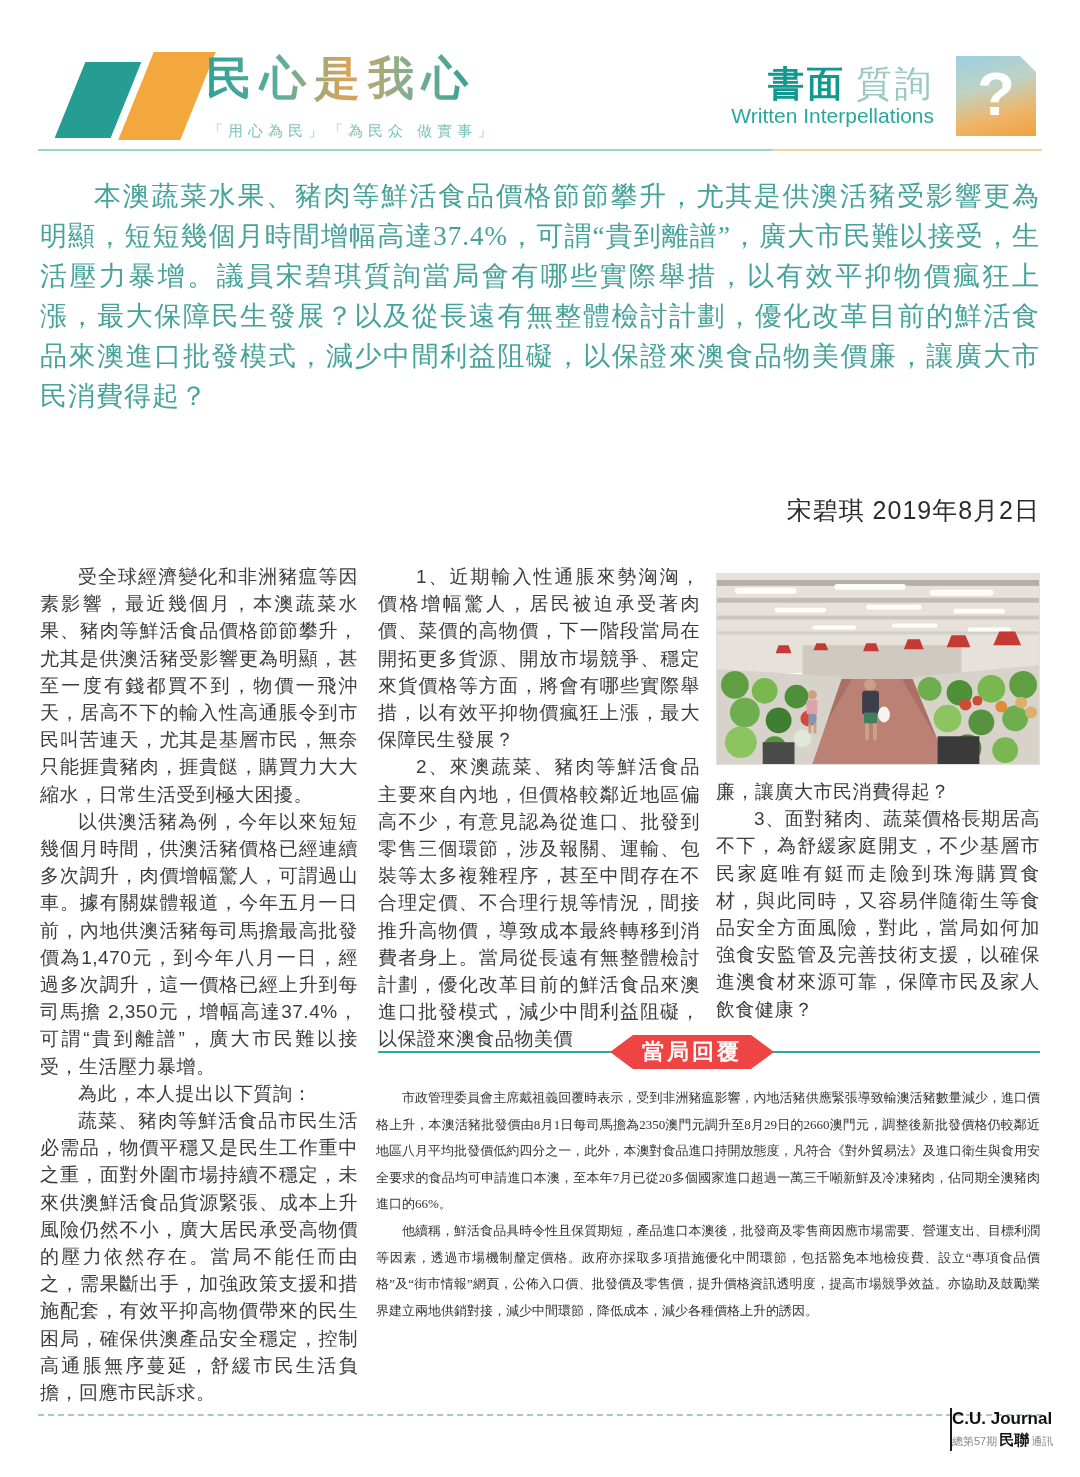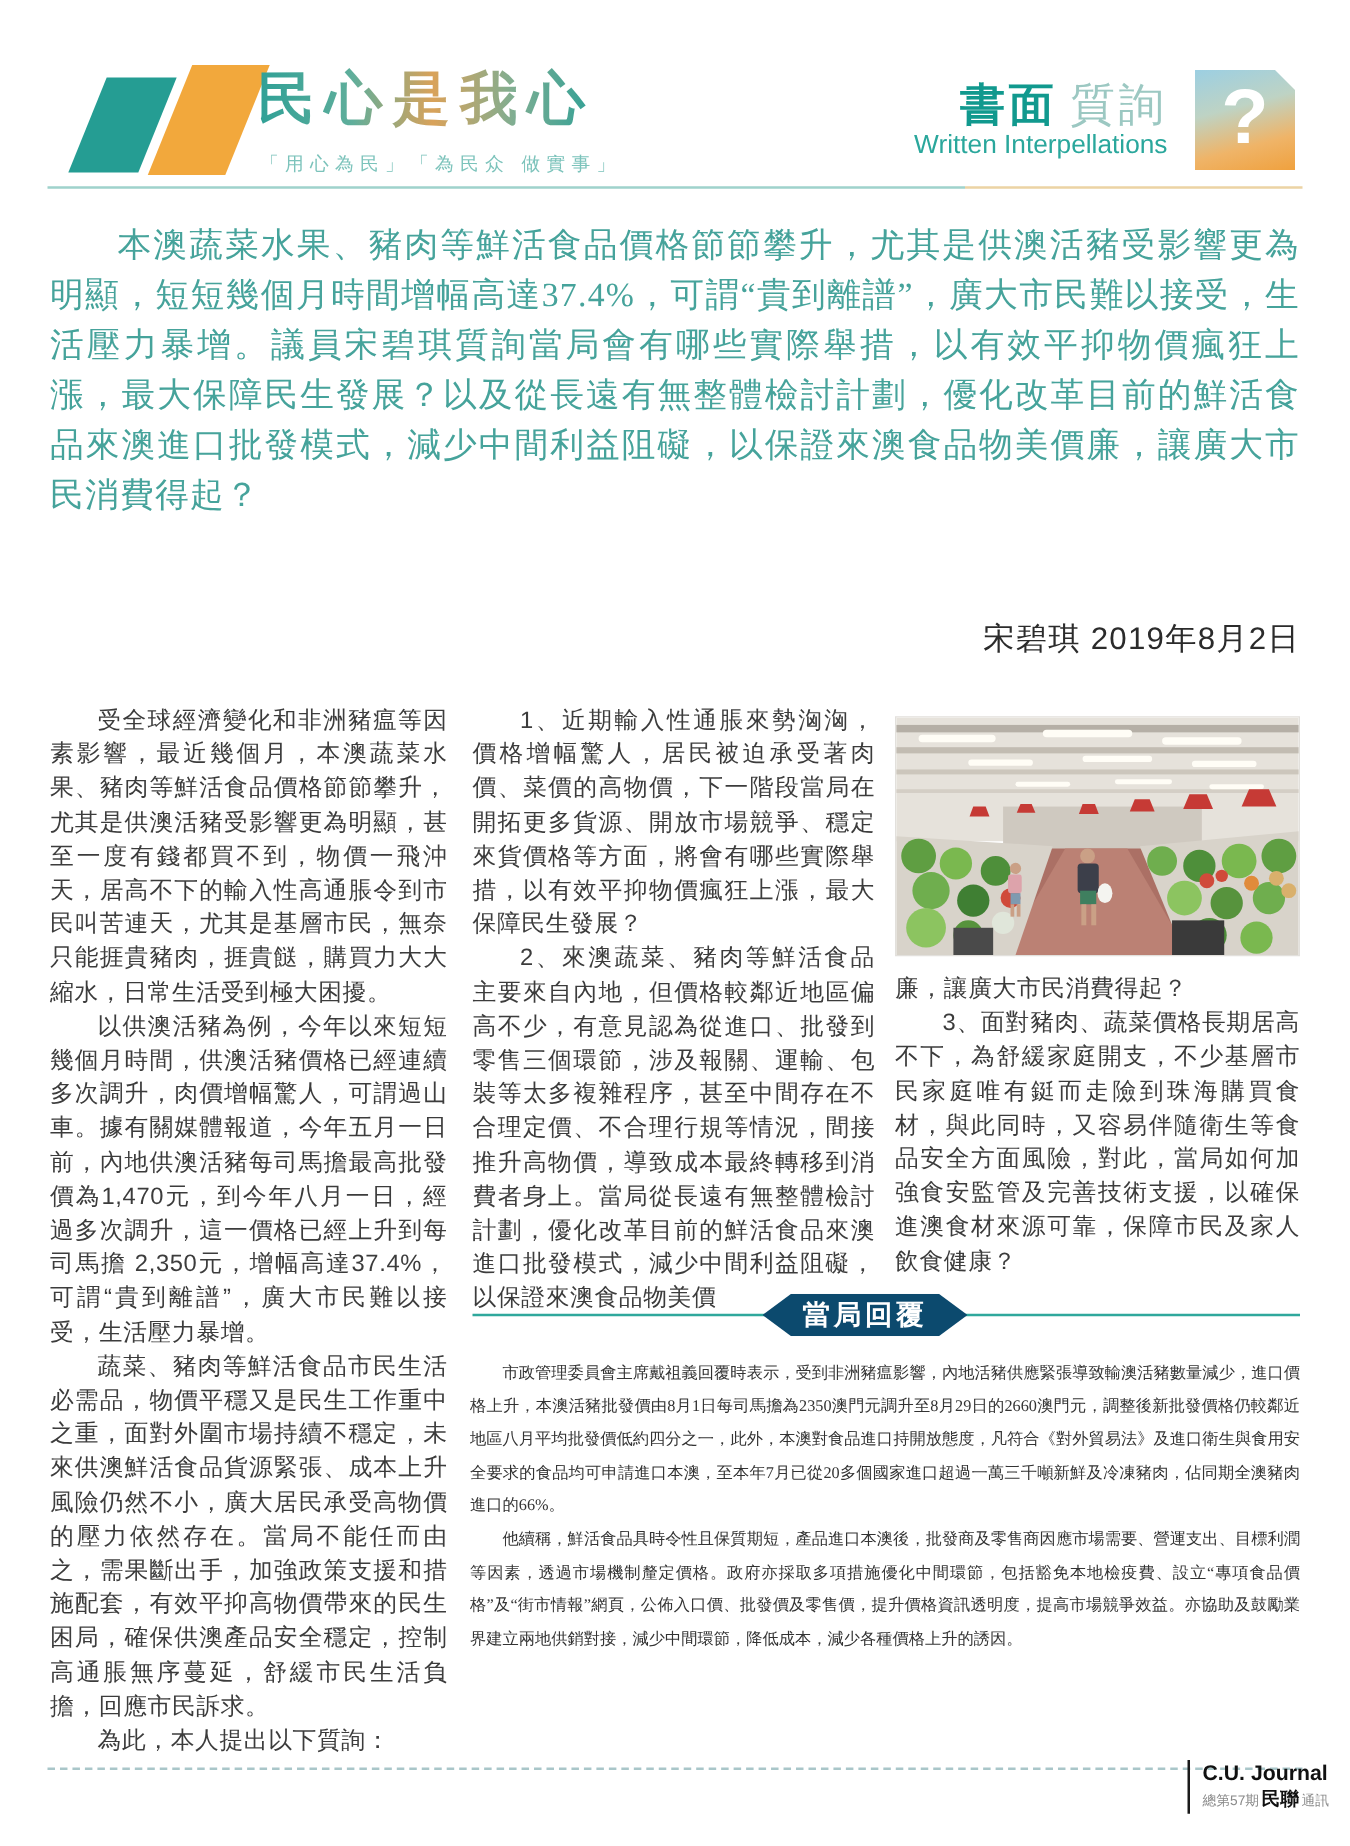--- a/index.html
+++ b/index.html
@@ -43,34 +43,34 @@
   .col-1{left:40px;width:318px;}
   .col-2{left:378px;width:322px;}
   .col-3{left:716px;width:324px;top:563px;}
   .first-noindent p:first-child{text-indent:0;}
 
   
   .photo{display:block;width:324px;height:192px;margin:10px 0 13px 0;border:1px solid #e2e0dc;box-sizing:border-box;}
 
   
   .reply-line{position:absolute;left:378px;top:1051px;width:662px;height:2px;background:#2fa89c;}
-  .ribbon{position:absolute;left:610px;top:1035px;width:164px;height:34px;background:#0c4a6e;
+  .ribbon{position:absolute;left:610px;top:1035px;width:164px;height:34px;background:#ef4444;
       clip-path:polygon(0 50%,14% 0,86% 0,100% 50%,86% 100%,14% 100%);
       display:flex;align-items:center;justify-content:center;}
   .ribbon span{color:#ffffff;font-size:22px;font-weight:700;letter-spacing:3px;}
 
   
   .reply-text{position:absolute;left:376px;top:1085px;width:664px;font-family:Liberation Serif, serif;
       font-size:13px;line-height:26.6px;color:#333;text-align:justify;}
   .reply-text p{margin:0;text-indent:2em;}
 
   
   .footer-rule{position:absolute;left:38px;top:1414px;width:1004px;border-top:2px dashed #a9c6c9;}
   .page-number{position:absolute;left:896px;top:1476px;font-family:"Liberation Serif",serif;font-size:22px;color:#5a5a5a;}
-  .journal{position:absolute;left:950px;top:1408px;border-left:2px solid #1a1a1a;padding-left:10px;}
+  .journal{position:absolute;left:950px;top:1408px;border-left:2px solid #1a1a1a;}
   .journal .name{font-size:17px;font-weight:800;color:#111;line-height:22px;}
   .journal .issue{font-size:11px;color:#8a8a8a;line-height:20px;white-space:nowrap;}
   .journal .issue b{font-size:15px;color:#111;margin:0 2px;}
 </style>
 </head>
 <body>
 
 <div class="page">
 
   <div class="logo-shape teal"></div>
@@ -88,22 +88,22 @@
   <div class="header-rule-teal"></div>
   <div class="header-rule-tan"></div>
 
   <div class="intro">本澳蔬菜水果、豬肉等鮮活食品價格節節攀升，尤其是供澳活豬受影響更為明顯，短短幾個月時間增幅高達37.4%，可謂“貴到離譜”，廣大市民難以接受，生活壓力暴增。議員宋碧琪質詢當局會有哪些實際舉措，以有效平抑物價瘋狂上漲，最大保障民生發展？以及從長遠有無整體檢討計劃，優化改革目前的鮮活食品來澳進口批發模式，減少中間利益阻礙，以保證來澳食品物美價廉，讓廣大市民消費得起？</div>
 
   <div class="byline">宋碧琪 2019年8月2日</div>
 
   <div class="col col-1">
       <p>受全球經濟變化和非洲豬瘟等因素影響，最近幾個月，本澳蔬菜水果、豬肉等鮮活食品價格節節攀升，尤其是供澳活豬受影響更為明顯，甚至一度有錢都買不到，物價一飛沖天，居高不下的輸入性高通脹令到市民叫苦連天，尤其是基層市民，無奈只能捱貴豬肉，捱貴餸，購買力大大縮水，日常生活受到極大困擾。</p>
       <p>以供澳活豬為例，今年以來短短幾個月時間，供澳活豬價格已經連續多次調升，肉價增幅驚人，可謂過山車。據有關媒體報道，今年五月一日前，內地供澳活豬每司馬擔最高批發價為1,470元，到今年八月一日，經過多次調升，這一價格已經上升到每司馬擔 2,350元，增幅高達37.4%，可謂“貴到離譜”，廣大市民難以接受，生活壓力暴增。</p>
+      <p>為此，本人提出以下質詢：</p>
       <p>蔬菜、豬肉等鮮活食品市民生活必需品，物價平穩又是民生工作重中之重，面對外圍市場持續不穩定，未來供澳鮮活食品貨源緊張、成本上升風險仍然不小，廣大居民承受高物價的壓力依然存在。當局不能任而由之，需果斷出手，加強政策支援和措施配套，有效平抑高物價帶來的民生困局，確保供澳產品安全穩定，控制高通脹無序蔓延，舒緩市民生活負擔，回應市民訴求。</p>
-      <p>為此，本人提出以下質詢：</p>
     </div>
   <div class="col col-2">
       <p>1、近期輸入性通脹來勢洶洶，價格增幅驚人，居民被迫承受著肉價、菜價的高物價，下一階段當局在開拓更多貨源、開放市場競爭、穩定來貨價格等方面，將會有哪些實際舉措，以有效平抑物價瘋狂上漲，最大保障民生發展？</p>
       <p>2、來澳蔬菜、豬肉等鮮活食品主要來自內地，但價格較鄰近地區偏高不少，有意見認為從進口、批發到零售三個環節，涉及報關、運輸、包裝等太多複雜程序，甚至中間存在不合理定價、不合理行規等情況，間接推升高物價，導致成本最終轉移到消費者身上。當局從長遠有無整體檢討計劃，優化改革目前的鮮活食品來澳進口批發模式，減少中間利益阻礙，以保證來澳食品物美價</p>
     </div>
 
   <div class="col col-3">
     <svg class="photo" viewBox="0 0 324 192" preserveAspectRatio="none">
 
       <rect x="0" y="0" width="324" height="100" fill="#e6e2db"></rect>

